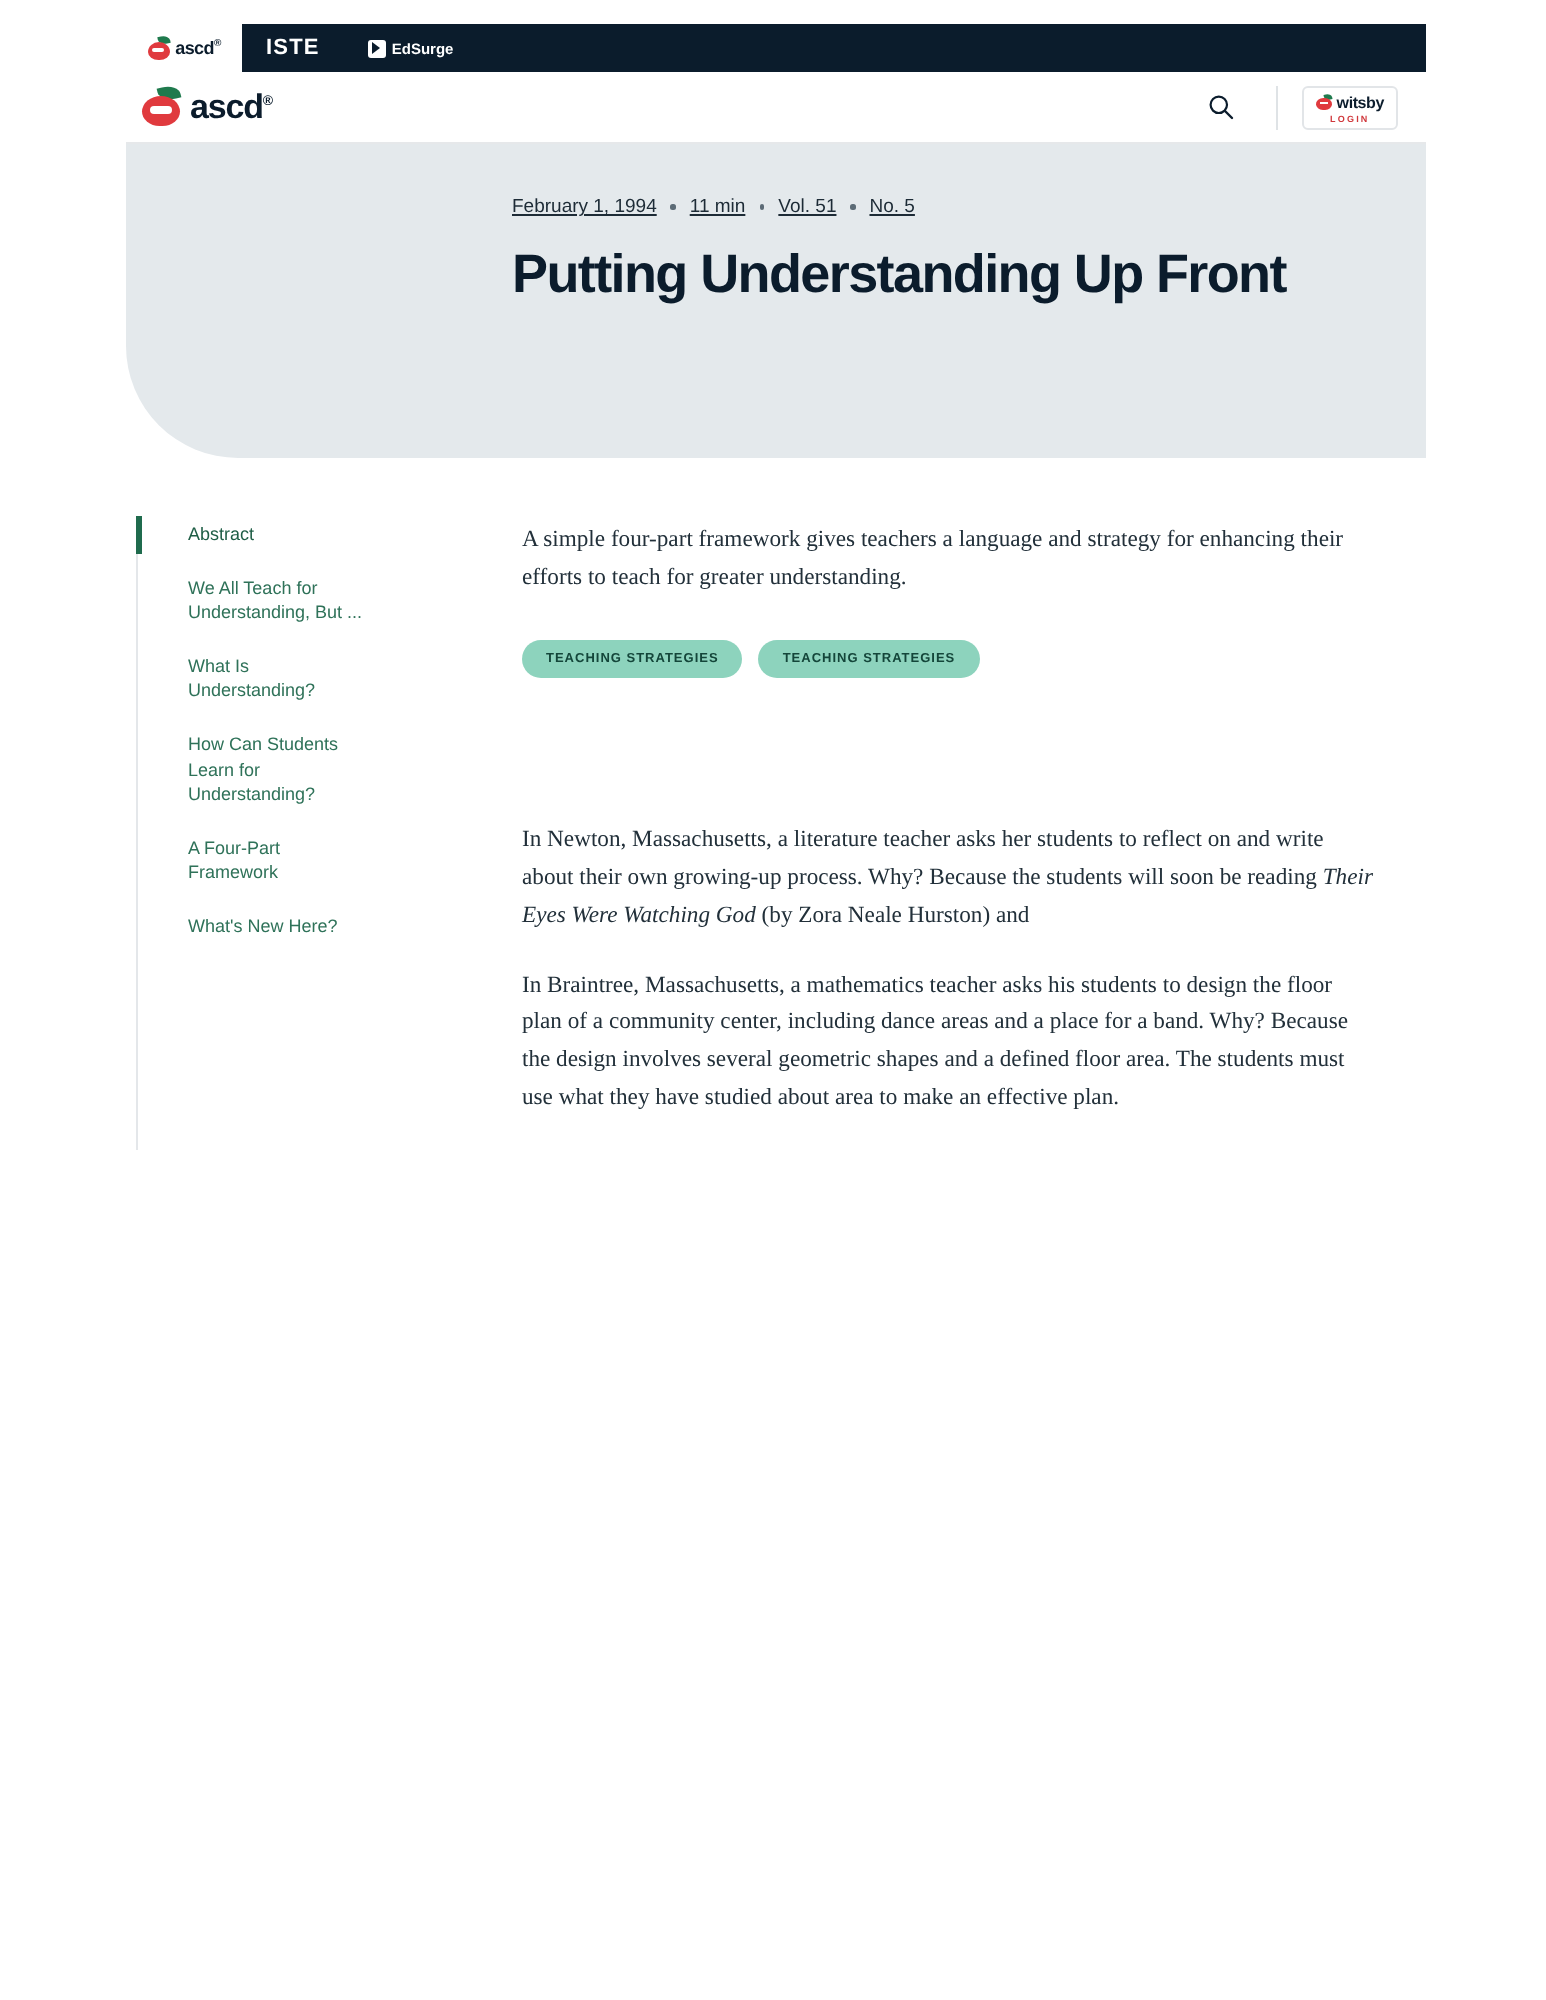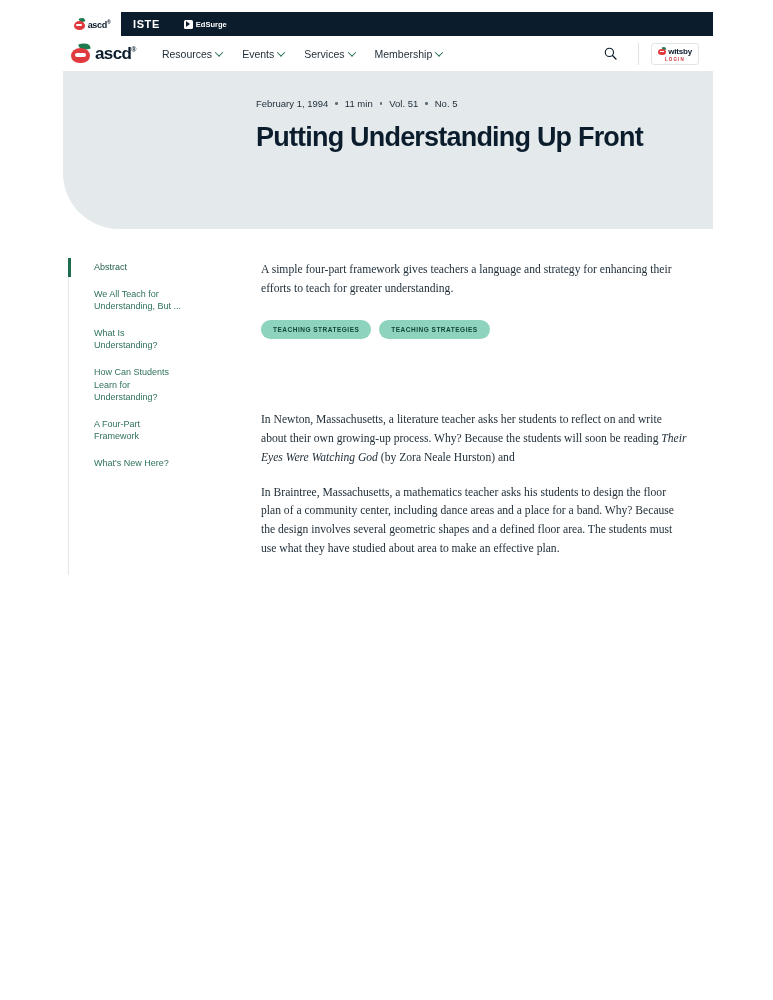--- a/index.html
+++ b/index.html
@@ -238,20 +238,21 @@
     padding-left: 193px;
     padding-right: 30px;
   }
   .meta {
     display: flex;
     align-items: center;
     gap: 7px;
     font-size: 9.5px;
     color: #1d2b36;
     margin-bottom: 13px;
+    text-decoration: underline;
   }
   .meta .dot {
     width: 2.5px; height: 2.5px;
     border-radius: 50%;
     background: #5c6b76;
     display: inline-block;
   }
   .article-title {
     font-size: 27px;
     font-weight: 800;
@@ -406,38 +407,20 @@
   <div class="mainnav">
     <div class="logo">
       <span class="apple-big">
         <span class="leaf"></span>
           <span class="body"></span>
           <span class="slash"></span>
       </span>
       <span class="logo-text"><span>ascd</span><span class="reg">®</span></span>
     </div>
 
-    <div class="navitems">
-      <div class="navitem">
-        <span>Resources</span>
-        <span class="chev"></span>
-      </div>
-      <div class="navitem">
-        <span>Events</span>
-        <span class="chev"></span>
-      </div>
-      <div class="navitem">
-        <span>Services</span>
-        <span class="chev"></span>
-      </div>
-      <div class="navitem">
-        <span>Membership</span>
-        <span class="chev"></span>
-      </div>
-    </div>
 
     <div class="nav-right">
       <div class="search-btn">
         <svg width="13" height="13" viewBox="0 0 13 13">
           <circle cx="5.4" cy="5.4" r="4.1" fill="none" stroke="#0b1c2c" stroke-width="1.1"></circle>
           <line x1="8.5" y1="8.5" x2="12" y2="12" stroke="#0b1c2c" stroke-width="1.2" stroke-linecap="round"></line>
         </svg>
       </div>
       <div class="nav-divider"></div>
       <div class="witsby">

